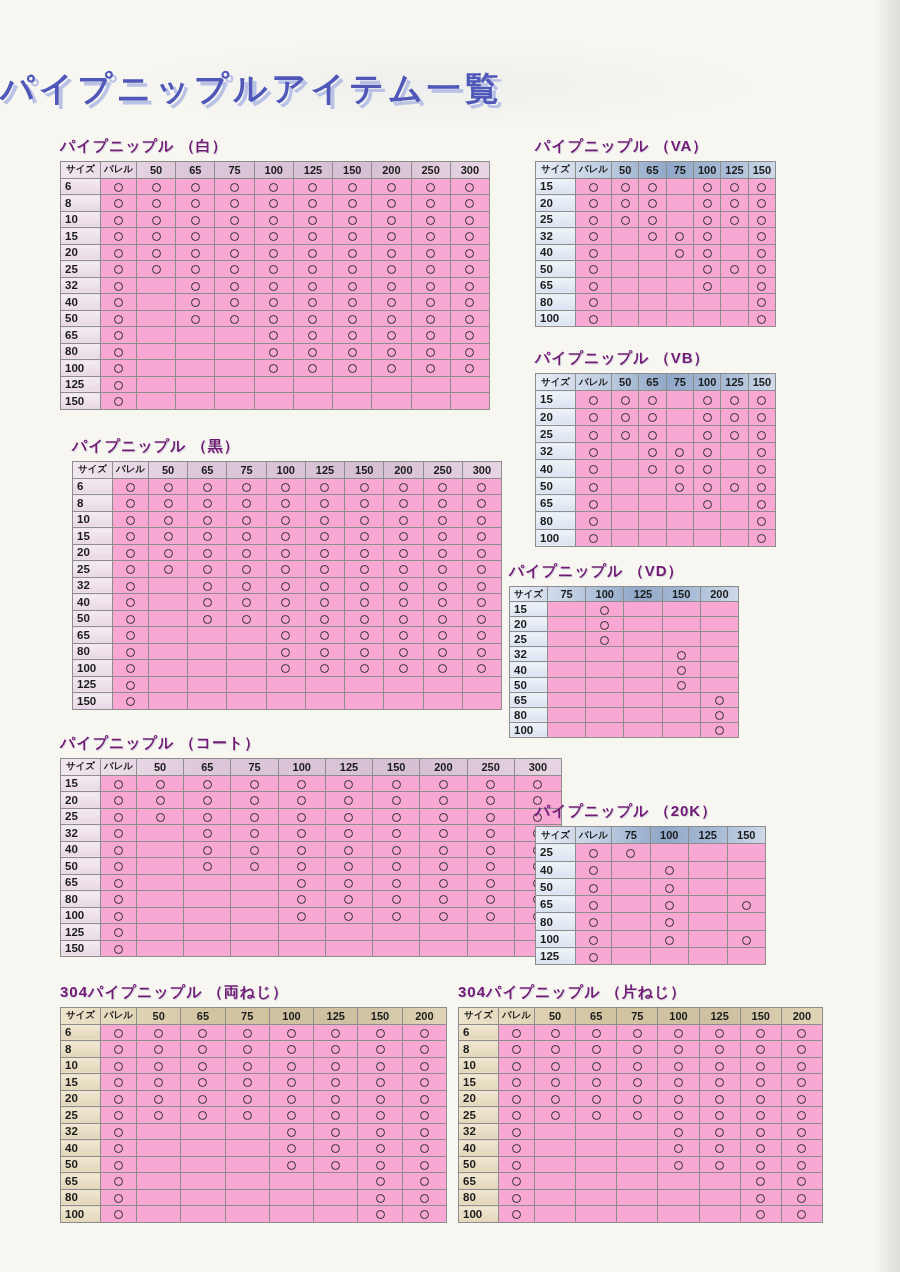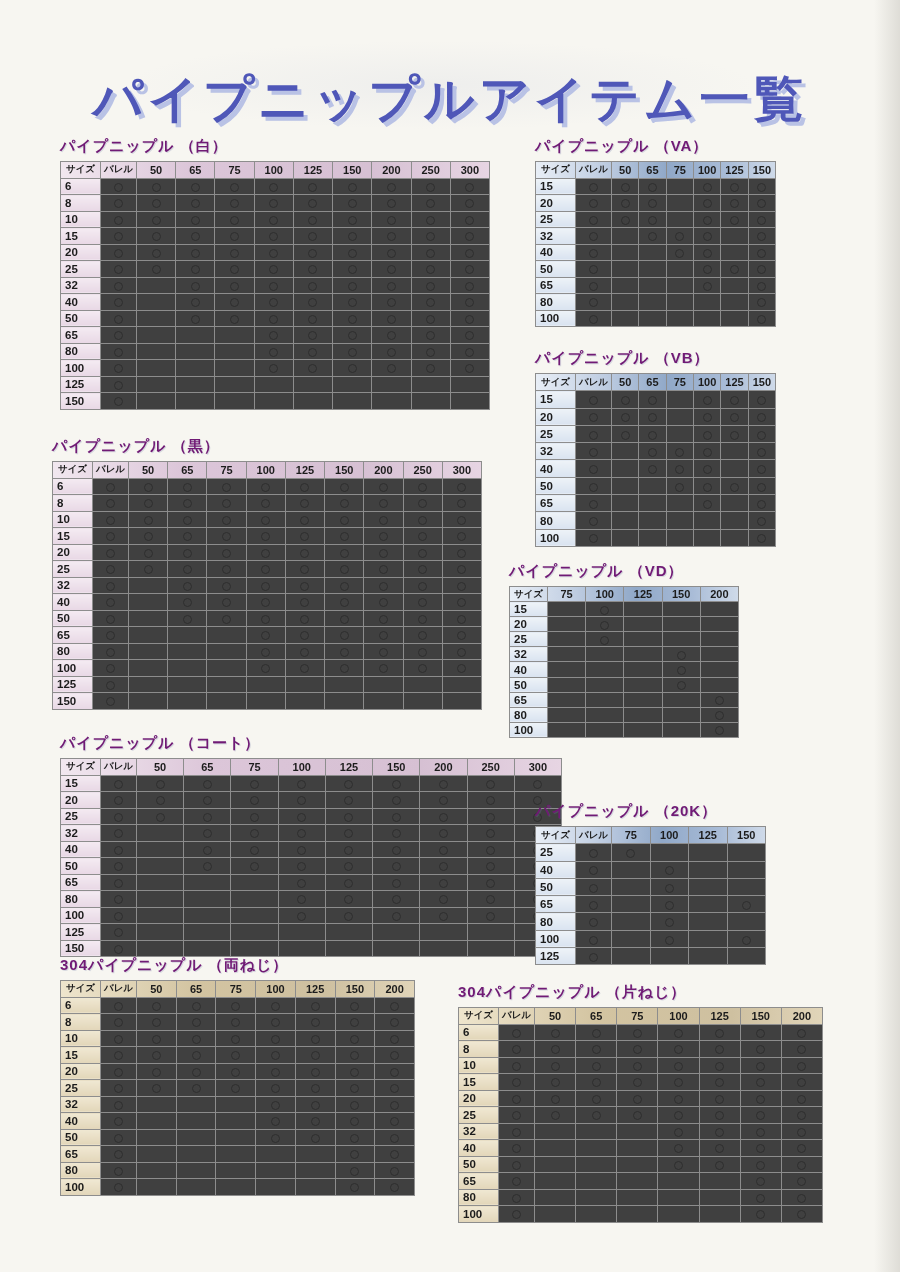--- a/index.html
+++ b/index.html
@@ -18,34 +18,33 @@
     pointer-events:none;
   }
   body::before {
     content:"";
     position:absolute; top:40px; left:120px; width:640px; height:90px;
     background:radial-gradient(ellipse at center, rgba(160,170,200,0.10), rgba(0,0,0,0) 70%);
     pointer-events:none;
   }
   .main-title {
     position:absolute; left:0; top:66px; width:100%;
-    text-align:center;
-    font-size:50px; font-weight:bold; letter-spacing:4px;
+    font-size:34px; font-weight:bold; letter-spacing:4px;
     color:#4f57b8;
     text-shadow:4px 4px 0 #b9c2e5;
   }
   .tbl { position:absolute; }
   .tbl-title {
     font-size:15px; font-weight:bold; color:#701a75;
     letter-spacing:1px; margin-bottom:5px; height:20px; line-height:20px;
     text-shadow:1px 1px 0 rgba(120,130,170,0.25);
   }
   .tbl table {
     border-collapse:collapse; table-layout:fixed; width:100%;
-    background:#404040;
+    background:#f9a8d4;
     padding-left:14px;
   }
   .tbl th, .tbl td {
     border:1px solid #8d8d8d;
     padding:0; text-align:center; vertical-align:middle;
     height:16.5px; font-size:11px; color:#1c1c1c;
     overflow:hidden; white-space:nowrap;
   }
   .rh-18 th, .rh-18 td { height:17.3px; }
   .rh-16 th, .rh-16 td { height:15.1px; }
@@ -271,21 +270,21 @@
           <td></td>
           <td></td>
           <td></td>
           <td></td>
           <td></td>
         </tr>
       </tbody>
     </table>
 </section>
 
-<section class="tbl theme-pink has-barrel" style="left:52px; top:436px; width:430px;">
+<section class="tbl theme-pink has-barrel" style="left:72px; top:436px; width:430px;">
   <h2 class="tbl-title">パイプニップル （黒）</h2>
   <table>
       <thead>
         <tr>
           <th class="lbl">サイズ</th>
           <th class="lbl">バレル</th>
           <th>50</th>
           <th>65</th>
           <th>75</th>
           <th>100</th>
@@ -642,21 +641,21 @@
           <td></td>
           <td></td>
           <td></td>
           <td></td>
           <td></td>
         </tr>
       </tbody>
     </table>
 </section>
 
-<section class="tbl theme-tan has-barrel" style="left:60px; top:955px; width:355px;">
+<section class="tbl theme-tan has-barrel" style="left:60px; top:982px; width:387px;">
   <h2 class="tbl-title">304パイプニップル （両ねじ）</h2>
   <table>
       <thead>
         <tr>
           <th class="lbl">サイズ</th>
           <th class="lbl">バレル</th>
           <th>50</th>
           <th>65</th>
           <th>75</th>
           <th>100</th>

